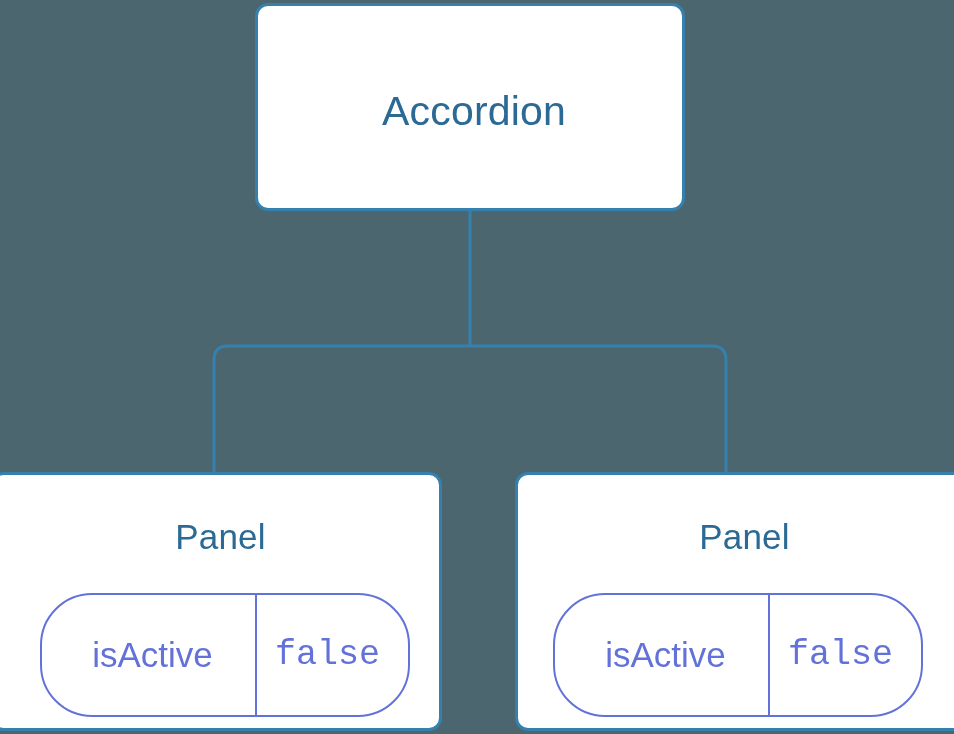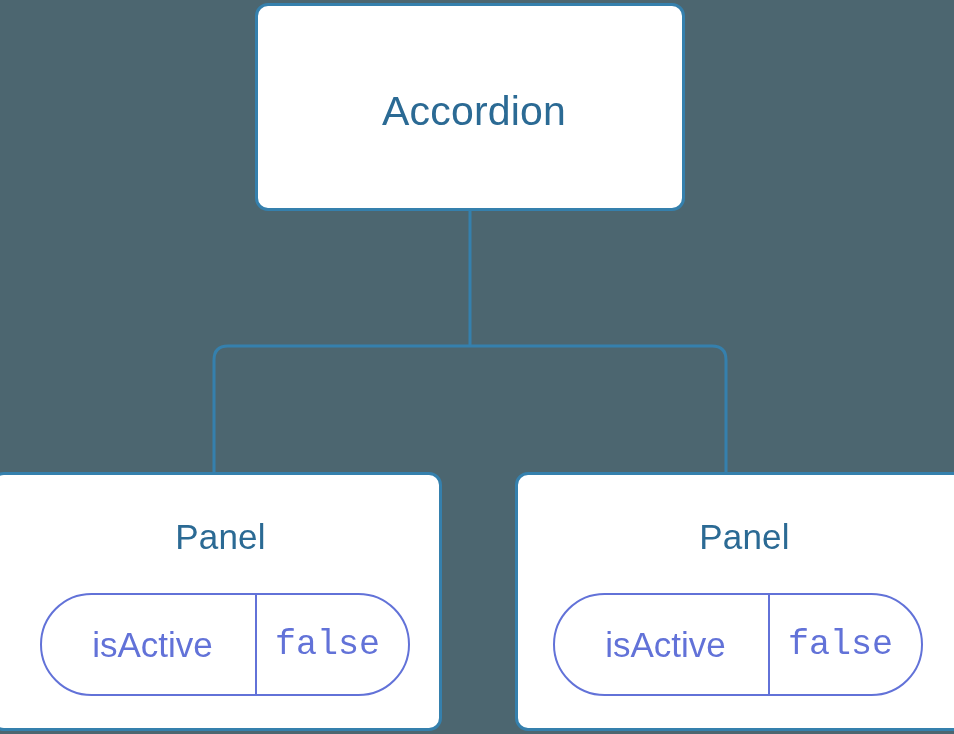--- a/index.html
+++ b/index.html
@@ -88,21 +88,21 @@
 
   
   .panel-node .node-title {
     top: 42px;
   }
 
   
   .state-pill {
     position: absolute;
     top: 118px;
-    height: 103px;
+    height: 124px;
     display: flex;
     align-items: stretch;
     border: 2px solid #6272d8;
     border-radius: 52px;
     box-sizing: border-box;
     background: transparent;
   }
 
   #panel-node-left .state-pill {
     left: 46px;

